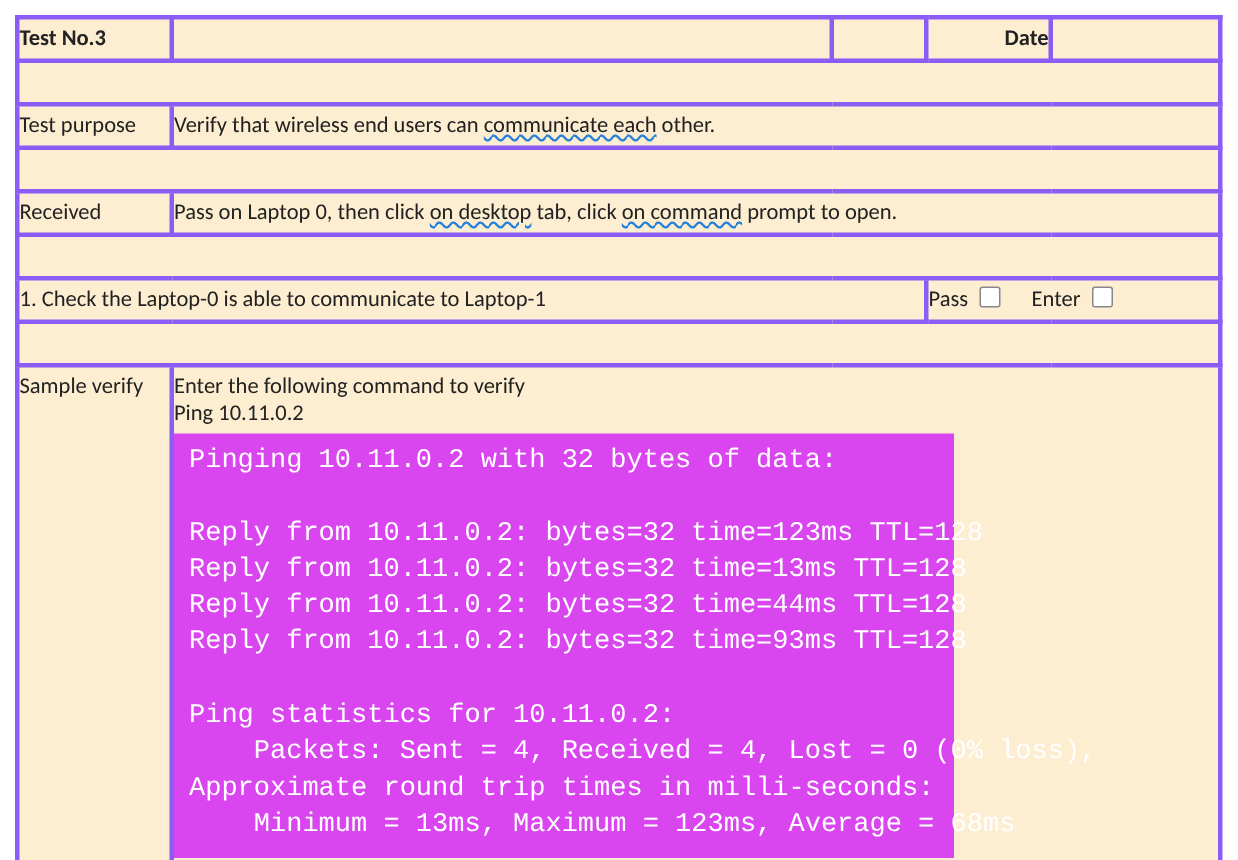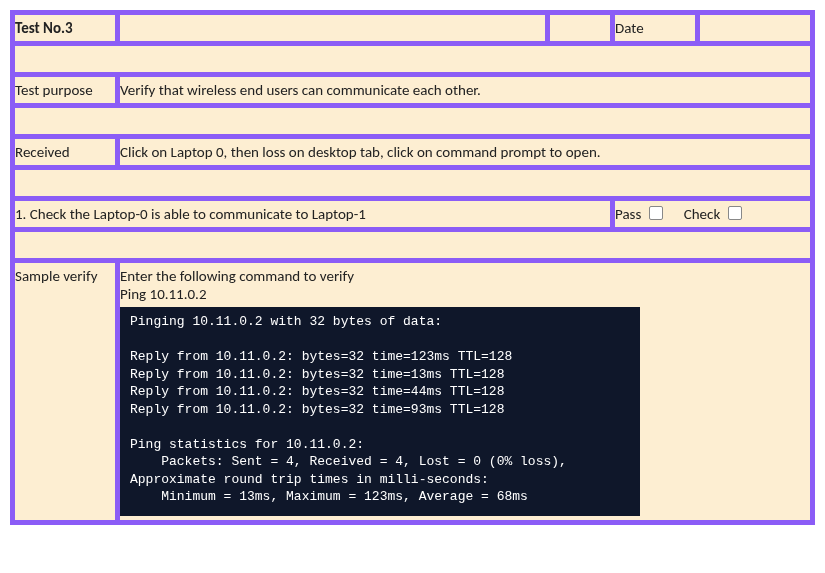--- a/index.html
+++ b/index.html
@@ -9,56 +9,57 @@
     font-size: 15px;
     background: #fff;
     color: #222;
   }
   table.test-table {
     border-collapse: collapse;
     width: 805px;
     table-layout: fixed;
   }
   table.test-table td {
-    border: 5px solid #8b5cf6;
+    border: 3px solid #8b5cf6;
     padding: 4px 0;
     vertical-align: top;
     background: #fdeed2;
   }
   td.label {
     width: 100px;
   }
   td.header-strong {
     font-weight: bold;
   }
   td.narrow { width: 60px; }
-  td.date-label { width: 80px; font-weight: normal; }
+  td.date-label { width: 80px; font-weight: bold; text-align: right; }
   td.date-val { width: 110px; }
   .spell-underline {
+    text-decoration: underline;
     text-decoration-style: wavy;
     text-decoration-color: #2a82d8;
   }
   .checkbox {
     display: inline-block;
     width: 12px;
     height: 12px;
     border: 1px solid #888;
     border-radius: 2px;
     background: #fff;
     vertical-align: -1px;
     margin: 0 4px;
   }
   .instr-strong {
     font-weight: normal;
   }
   .terminal {
-    background: #0f172a;
+    background: #d946ef;
     color: #fff;
     font-family: "Courier New", monospace;
-    font-size: 13px;
+    font-size: 18px;
     padding: 6px 10px 10px 10px;
     margin-top: 4px;
     width: 500px;
     line-height: 1.35;
     white-space: pre;
   }
 </style>
 </head>
 <body>
 
@@ -85,36 +86,36 @@
     </td>
   </tr>
 
   <tr>
         <td colspan="5" style="height:14px">&nbsp;</td>
       </tr>
 
   <tr>
     <td class="label">Received</td>
     <td colspan="4">
-      <span>Click on Laptop 0, then loss </span><span class="spell-underline">on desktop</span><span> tab, click </span><span class="spell-underline">on command</span><span> prompt to open.</span>
+      <span>Pass on Laptop 0, then click </span><span class="spell-underline">on desktop</span><span> tab, click </span><span class="spell-underline">on command</span><span> prompt to open.</span>
     </td>
   </tr>
 
   <tr>
         <td colspan="5" style="height:14px">&nbsp;</td>
       </tr>
 
 
   <tr>
     <td colspan="3">1.  Check the Laptop-0 is able to communicate to Laptop-1</td>
     <td colspan="2">
       <span>Pass</span>
       <span class="checkbox"></span>
       &nbsp;&nbsp;&nbsp;
-      <span>Check</span>
+      <span>Enter</span>
       <span class="checkbox"></span>
     </td>
   </tr>
 
   <tr>
         <td colspan="5" style="height:14px">&nbsp;</td>
       </tr>
 
   <tr>
     <td class="label">Sample verify</td>

